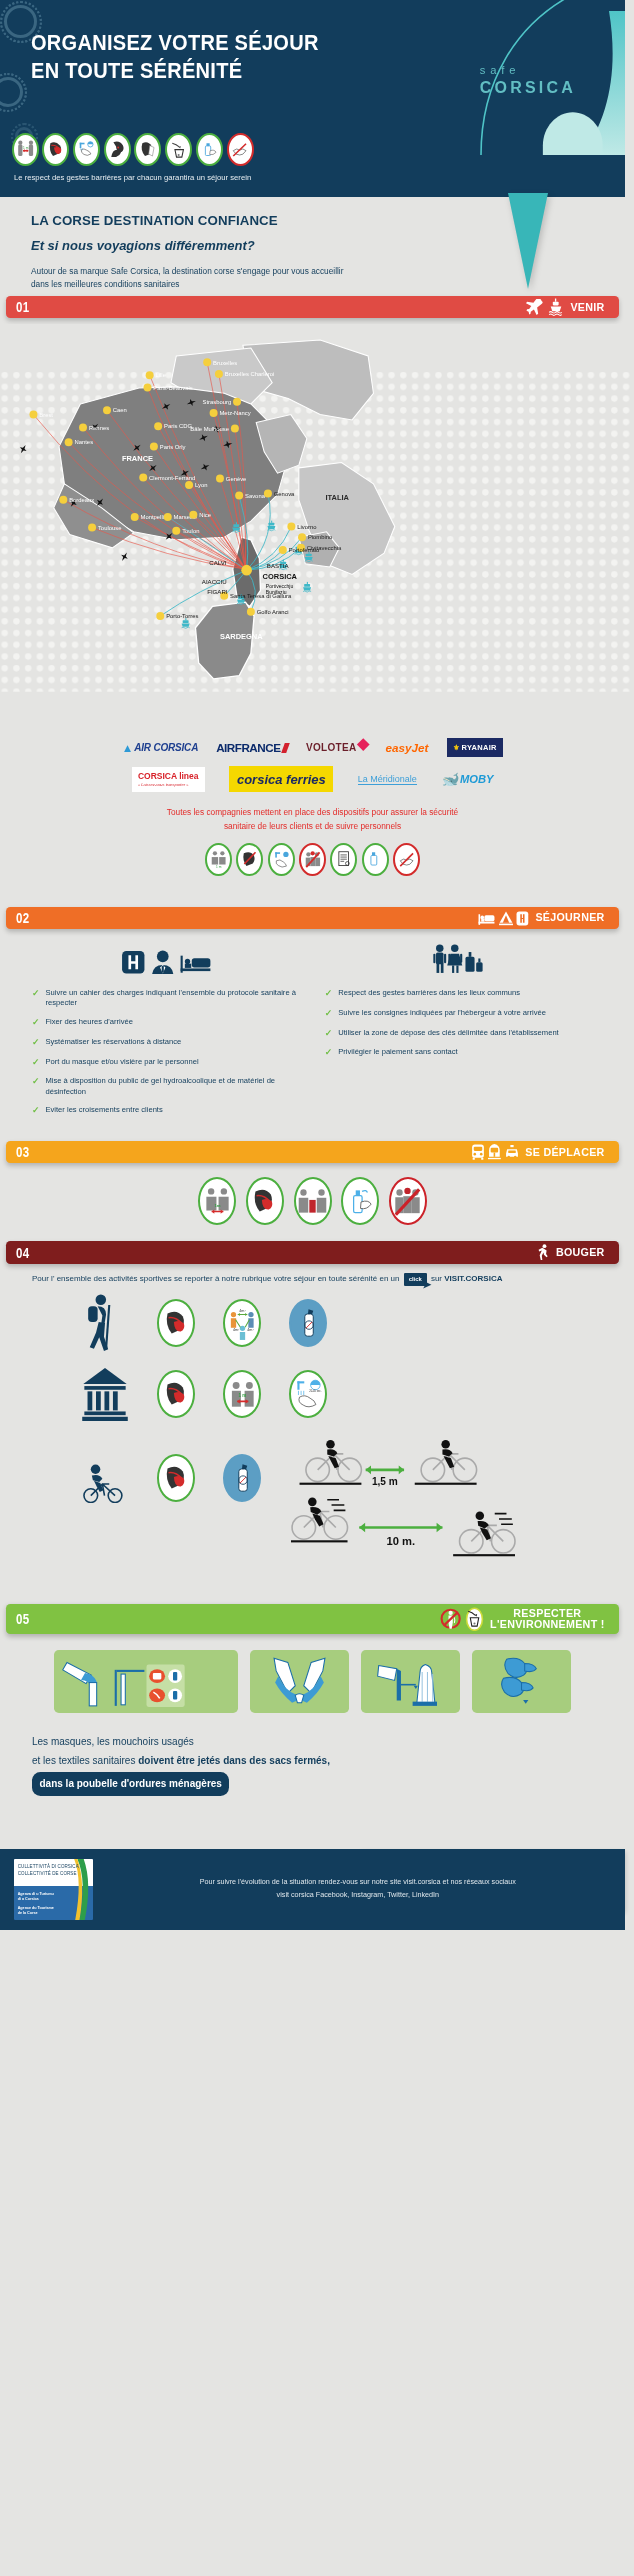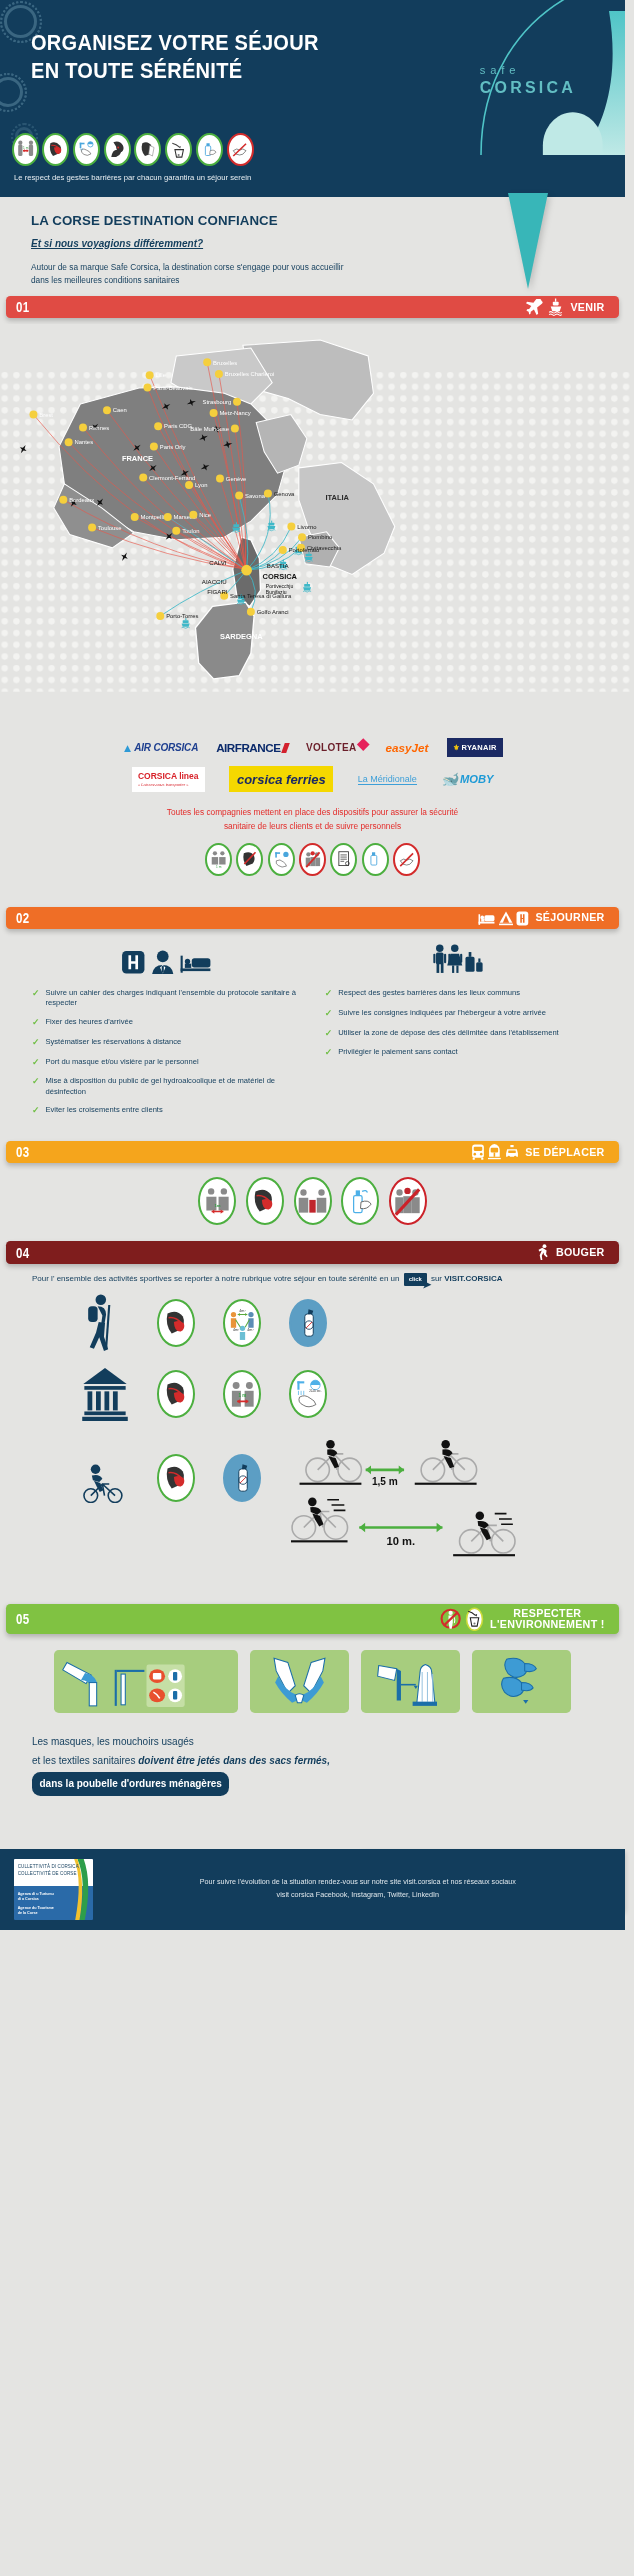--- a/index.html
+++ b/index.html
@@ -55,21 +55,21 @@
   }
   .g-oval.deny { border-color: #d32b2b; }
   .hdr-caption {
     position: absolute; left: 14px; top: 173px;
     color: #e8eef2; font-size: 7.7px;
   }
 
   
   .intro { position: relative; padding: 16px 0 5.3px 31px; min-height: 99px; }
   .intro h2 { font-size: 13.3px; font-weight: bold; letter-spacing: 0.1px; color:#123d5c; }
-  .intro .sub { font-style: italic; font-weight: bold; font-size: 10px; margin-top: 9.6px; color:#123d5c;text-decoration:underline;}
+  .intro .sub { font-style: italic; font-weight: bold; font-size: 13px; margin-top: 9.6px; color:#123d5c;}
   .intro .body { font-size: 8.3px; margin-top: 12.3px; line-height: 1.55; max-width: 331px; color:#123d5c; }
   .teal-tri {
     position: absolute; right: 77px; top: -4.3px; width: 0; height: 0;
     border-left: 20px solid transparent; border-right: 20px solid transparent;
     border-top: 96px solid #38b6b8;
     filter: drop-shadow(2.1px 3.2px 3.2px rgba(0,0,0,.18));
   }
 
   
   .banner {
@@ -153,21 +153,21 @@
   .strong-link { font-weight: bold; }
 
   .act-row { display:flex; align-items:center; gap: 28px; padding: 7.5px 0 5.3px 80px; min-height:69px; }
   .act-icon { width: 49px; display:flex; justify-content:center; color:#123d5c; }
 
   
   .env-tiles { display:flex; justify-content:center; gap: 11.7px; padding: 16px 0 10.7px; }
   .tile { width: 99px; height: 63px; background: #a7cd7e; border-radius: 4.8px; display:flex; align-items:center; justify-content:center; }
   .tile.wide { width: 184px; }
   .env-note { padding: 9.6px 32px 0; font-size: 10px; line-height: 1.85; color:#123d5c; }
-  .env-note .b { font-weight: bold; font-style: italic; }
+  .env-note .b { font-weight: bold; }
   .env-pill { display:inline-block; background:#123d5c; color:#fff; padding:2.7px 7.5px; border-radius: 8.5px; font-weight:bold; margin-top:2.1px;}
 
   
   .cta {
     position: absolute; right: 0; bottom: 20px; width: 267px; padding: 11.7px 21.3px 12.8px;
     background: linear-gradient(100deg, #1f91c4, #36b9a8);
     border-radius: 6.4px 0 0 6.4px; color:#fff; text-align:center;
     box-shadow: 0 2.1px 5.3px rgba(0,0,0,.2);
   }
   .cta .l1 { font-size: 10.7px; font-weight: bold; letter-spacing: 0.2px; }

